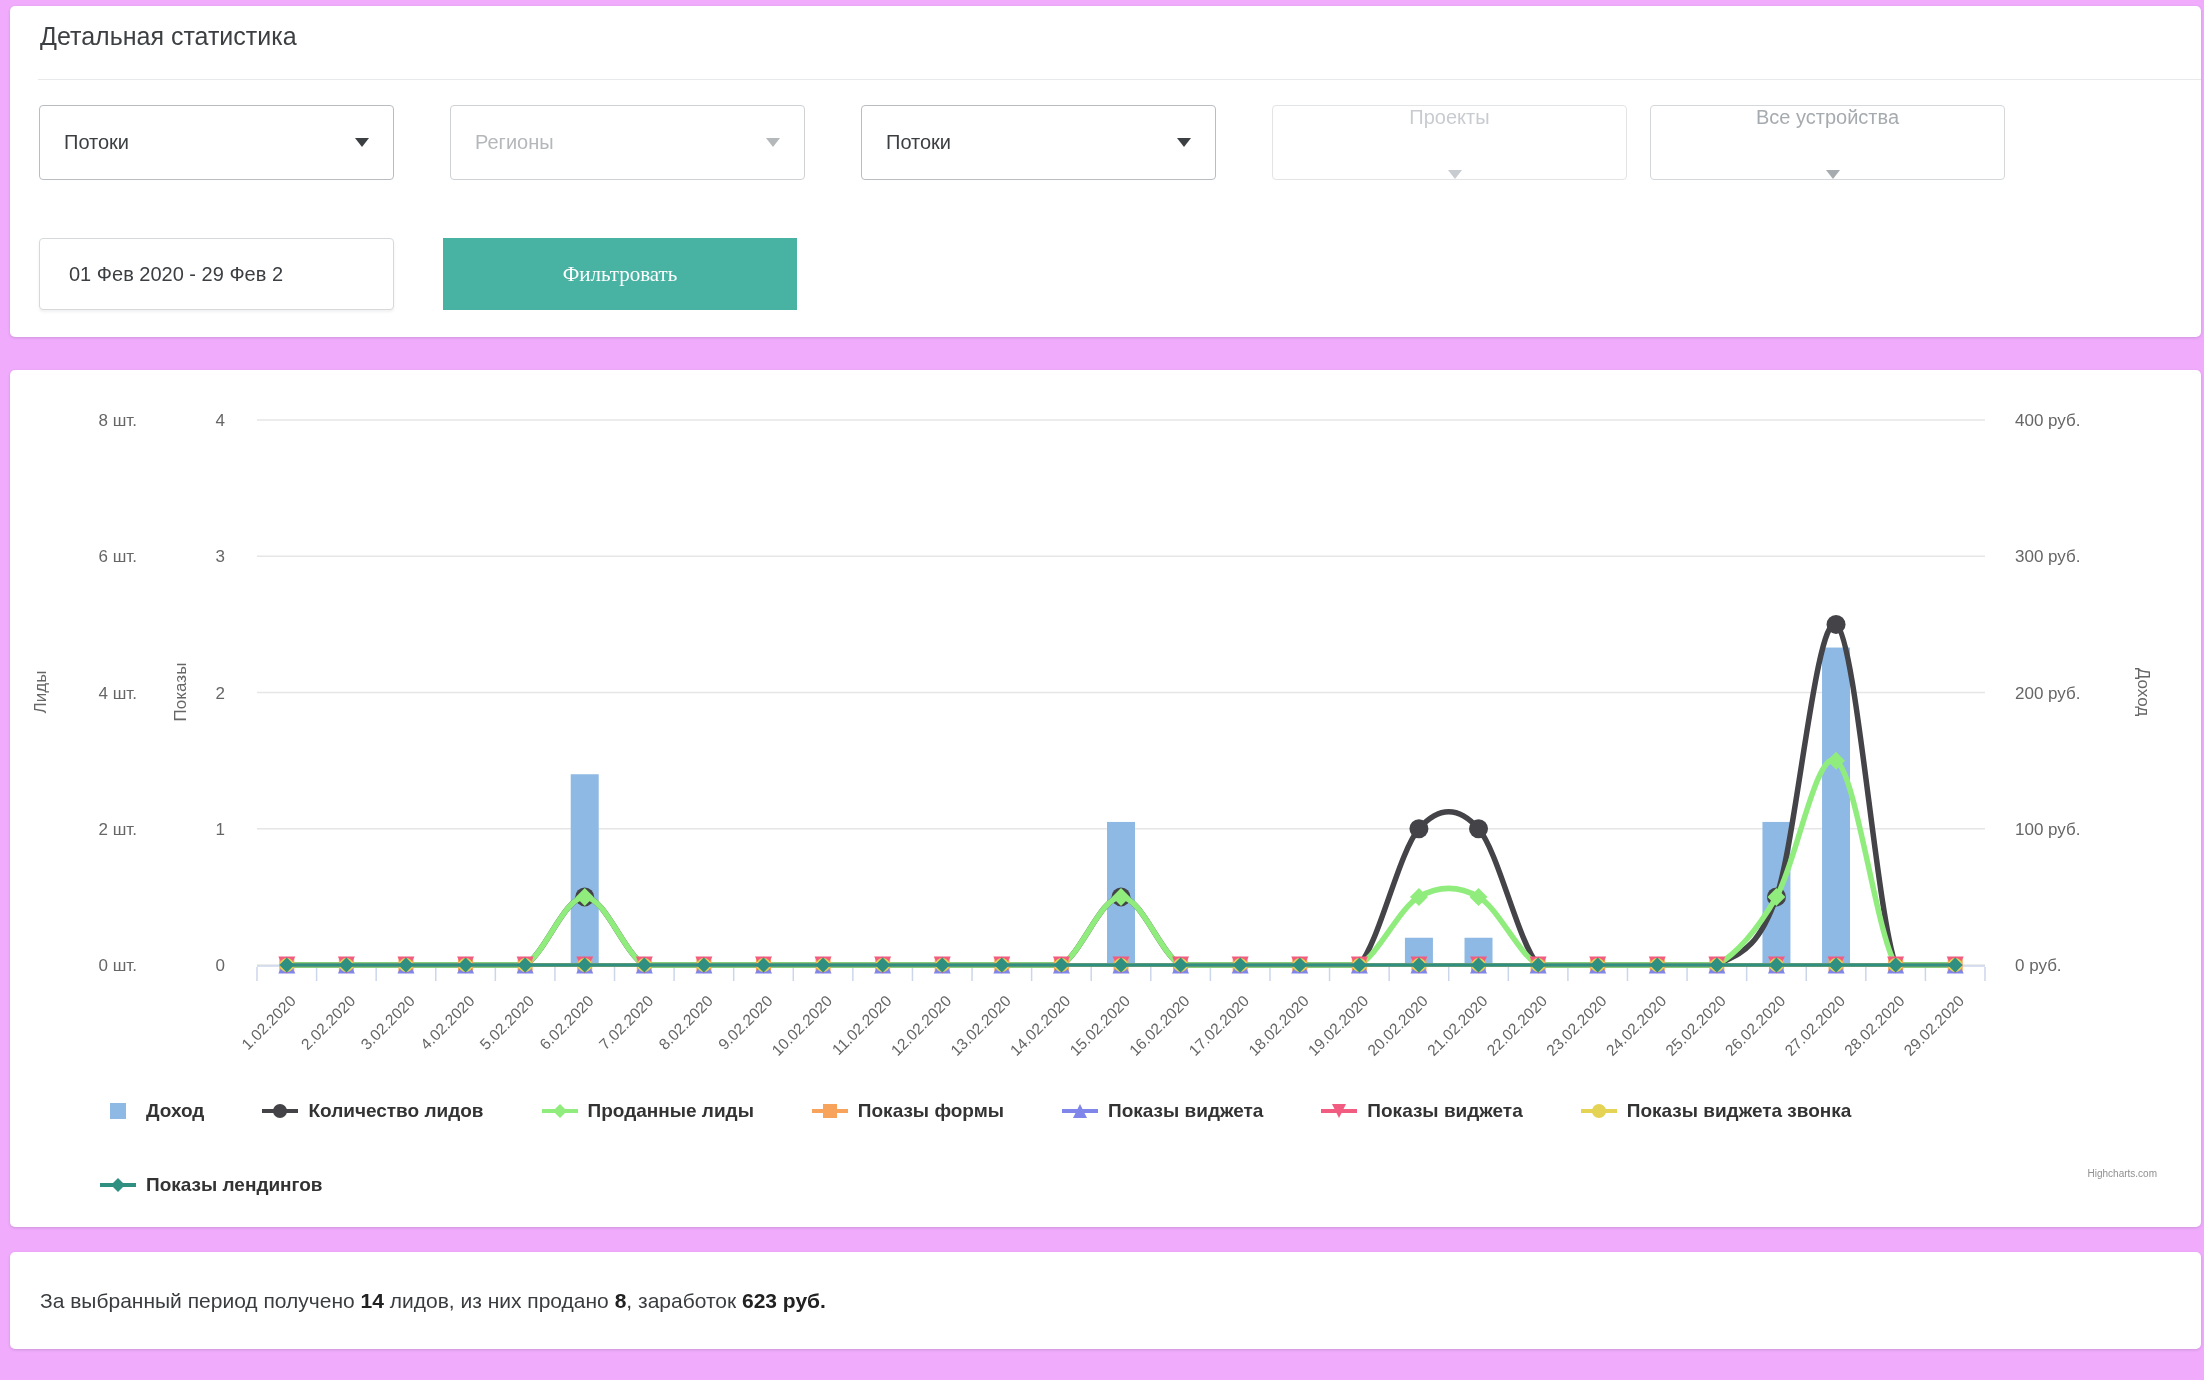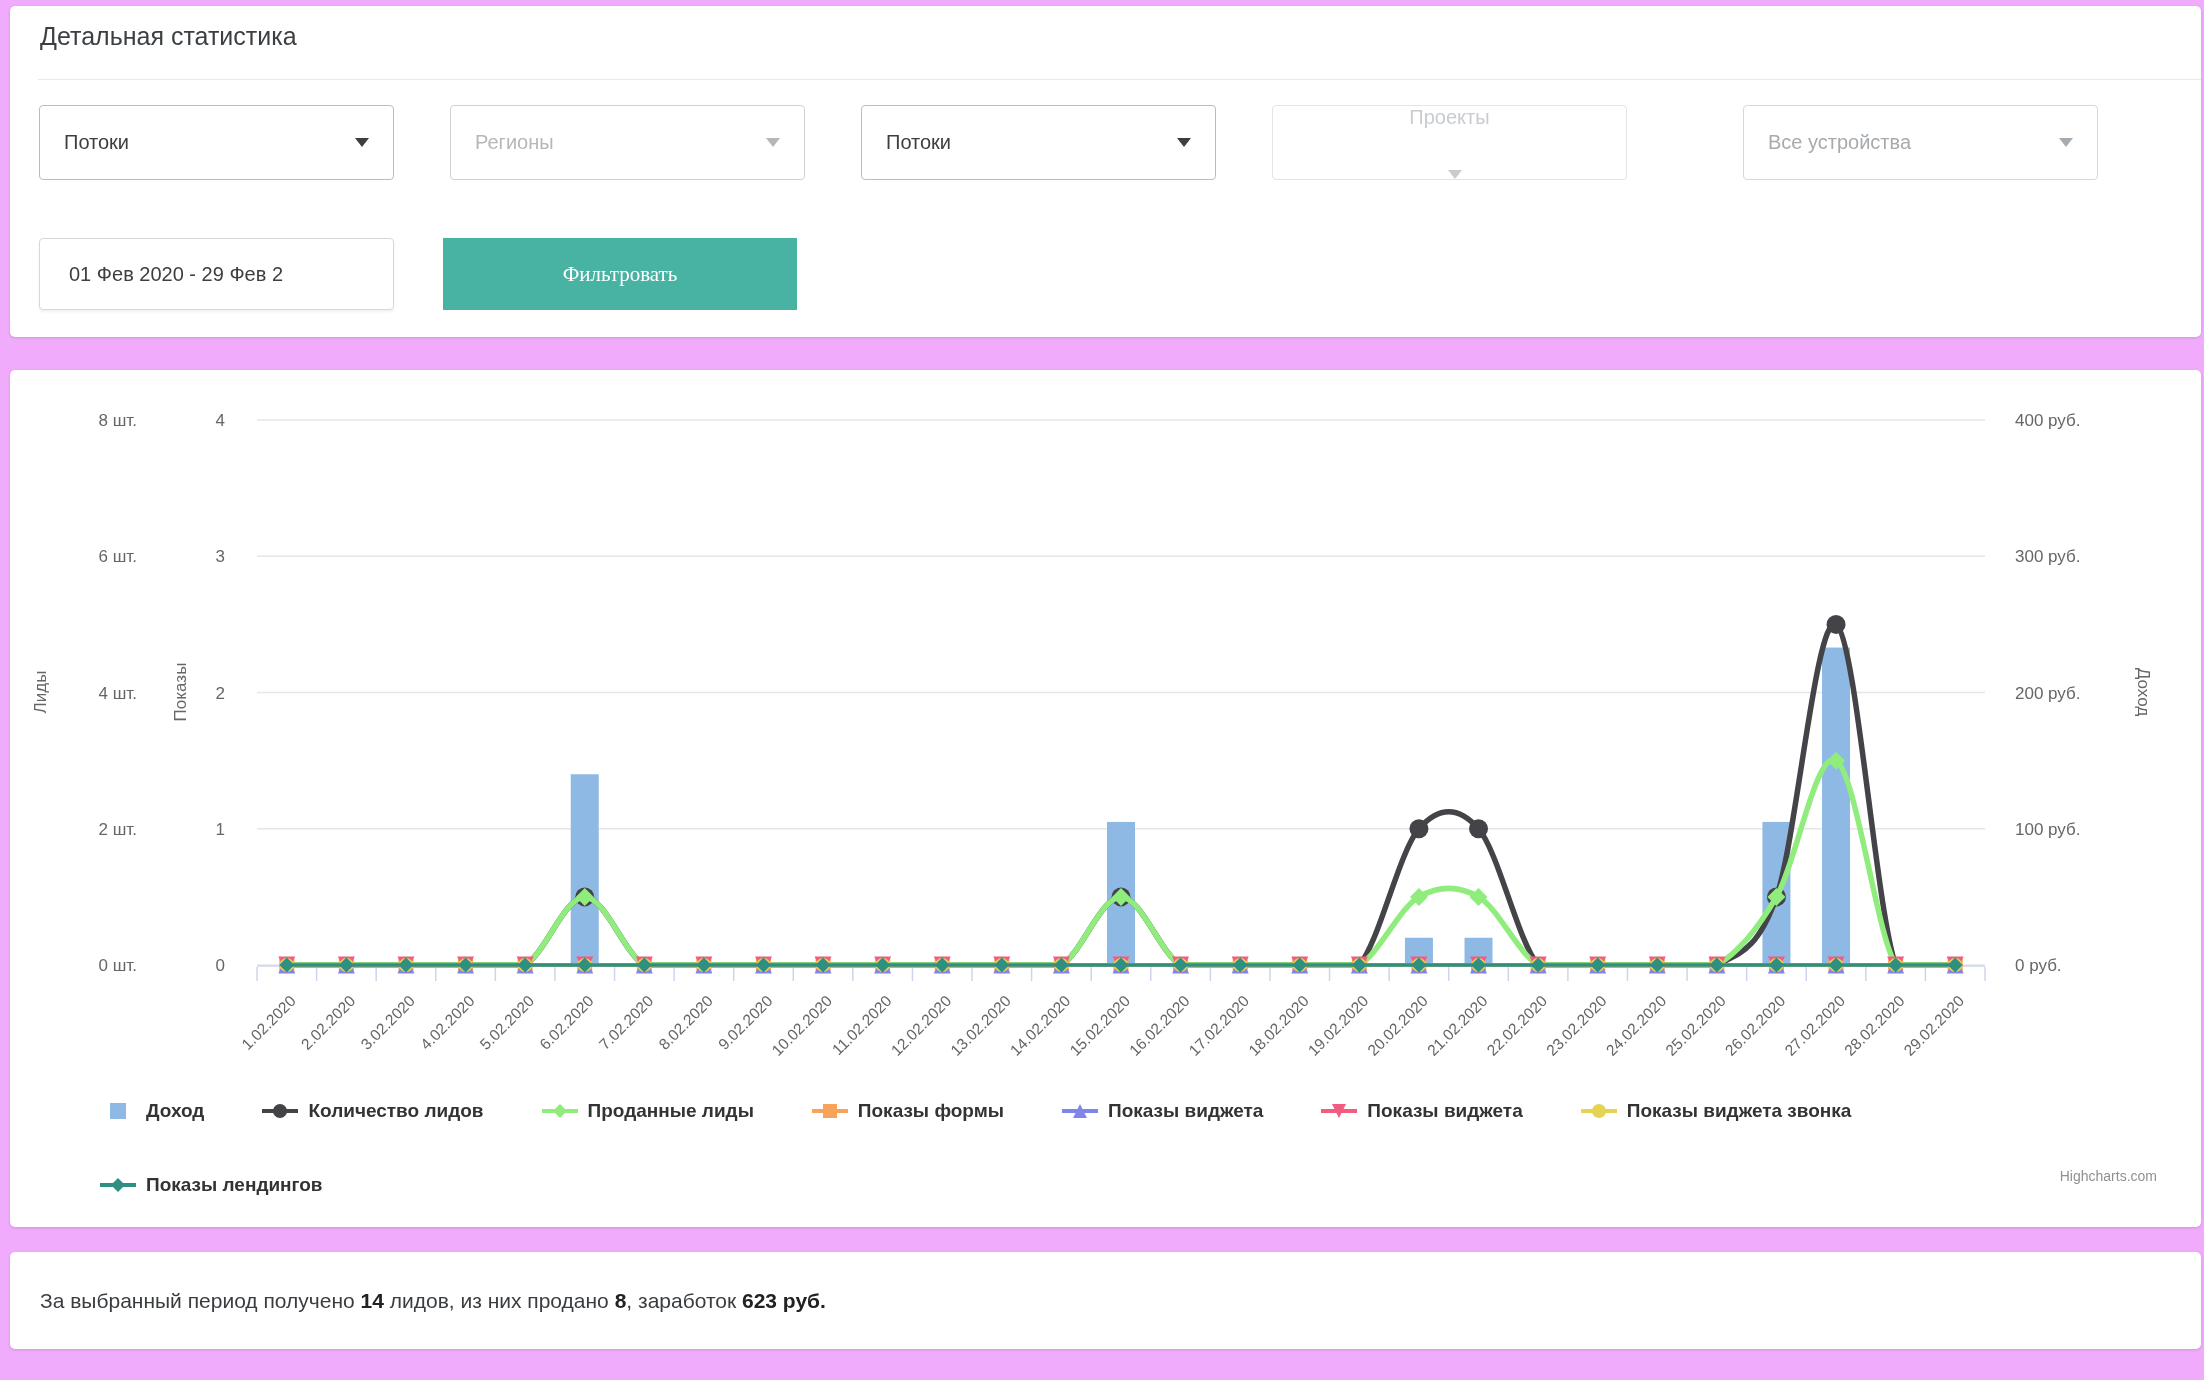--- a/index.html
+++ b/index.html
@@ -11,35 +11,35 @@
   #summary-card{top:1252px;height:97px;display:flex;align-items:center;padding:0 30px;}
   .page-title{position:absolute;left:30px;top:16px;font-size:25px;color:#3d4043;}
   .divider{position:absolute;left:28px;right:0;top:73px;height:1px;background:#e7e9eb;}
   .dd{position:absolute;top:99px;width:355px;height:75px;background:#fff;border-radius:4px;
       display:flex;align-items:center;justify-content:space-between;padding:0 24px;
       box-sizing:border-box;font-size:20px;cursor:pointer;}
   .dd1{left:29px;border:1px solid #b9bdc1;color:#3b3f42;}
   .dd2{left:440px;border:1px solid #ced2d5;color:#b4b8bb;}
   .dd3{left:851px;border:1px solid #b9bdc1;color:#3b3f42;}
   .dd4{left:1262px;border:1px solid #e2e4e6;color:#c8ccd0;flex-direction:column;}
-  .dd5{left:1733px;border:1px solid #d5d8da;color:#a6abaf;}
+  .dd5{left:1640px;border:1px solid #d5d8da;color:#a6abaf;flex-direction:column;}
   .caret{width:0;height:0;border-left:7px solid transparent;border-right:7px solid transparent;
          border-top:9px solid currentColor;flex:0 0 auto;margin-left:10px;}
   #date-input{position:absolute;left:29px;top:232px;width:355px;height:72px;box-sizing:border-box;
       padding:0 29px;font-size:20px;color:#3b3f42;border:1px solid #d6d9db;border-radius:4px;
       box-shadow:0 2px 3px rgba(0,0,0,.06);font-family:inherit;background:#fff;overflow:hidden;white-space:nowrap;}
   #filter-btn{position:absolute;left:433px;top:232px;width:354px;height:72px;border:none;
       border-radius:0;color:#fff;font-size:21px;font-family:Liberation Serif, serif;cursor:pointer;}
   #chart-svg{position:absolute;left:0;top:0;}
   #legend{position:absolute;left:88px;top:730px;width:1880px;display:flex;flex-wrap:wrap;
       column-gap:56px;row-gap:26px;align-items:center;}
   .lg-item{display:flex;align-items:center;gap:8px;cursor:pointer;}
   .lg-item span{font-size:19px;font-weight:bold;color:#333;}
   .lg-break{flex-basis:100%;height:0;}
-  #credit{position:absolute;right:44px;top:798px;font-size:14px;color:#909090;cursor:pointer;}
+  #credit{position:absolute;right:44px;top:798px;font-size:10px;color:#909090;cursor:pointer;}
   #summary-card{font-size:21px;color:#3a3d40;}
   #summary-card .b{font-weight:bold;color:#222;}
 </style>
 </head>
 <body>
 
 <div id="page">
 
   <div class="card" id="filters-card">
     <div class="page-title">Детальная статистика</div>

